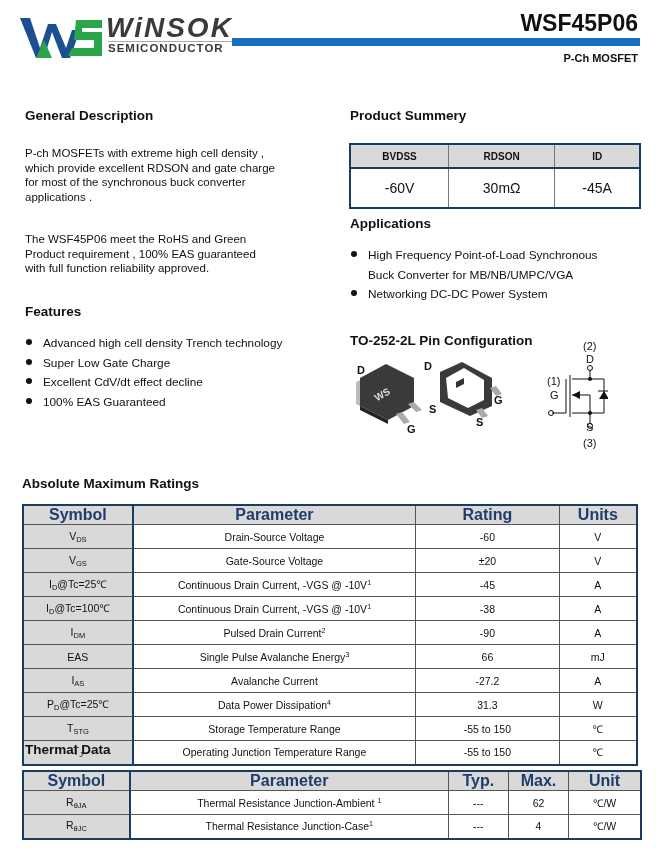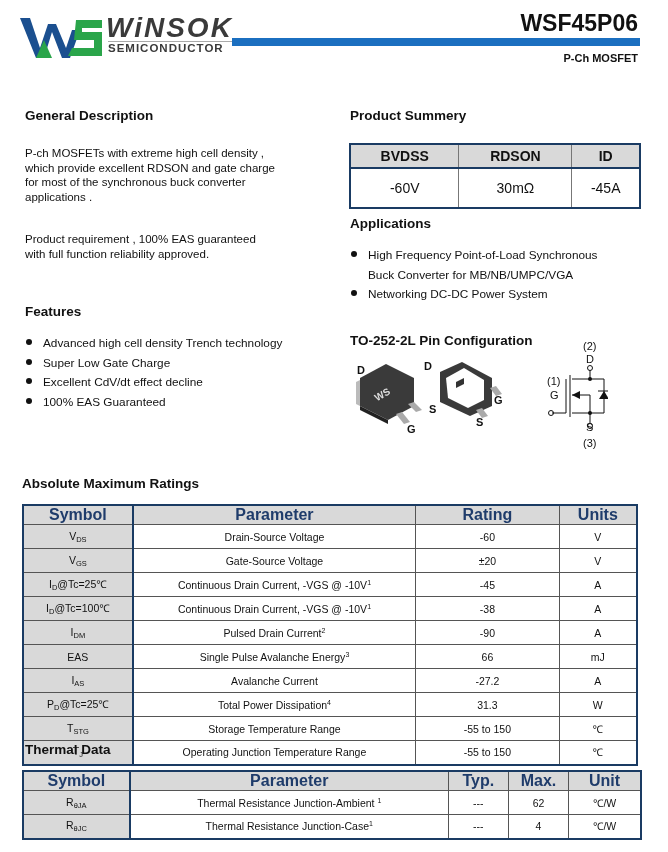--- a/index.html
+++ b/index.html
@@ -14,21 +14,21 @@
   .partno { right:30px; top:10px; font-size:23px; font-weight:bold; color:#111; }
   .ptype { right:30px; top:52px; font-size:11px; font-weight:bold; color:#111; }
   h2 { position:absolute; font-size:13.5px; font-weight:bold; color:#111; }
   .para { position:absolute; font-size:11.5px; line-height:14.5px; color:#111; }
   ul.bul { position:absolute; list-style:none; font-size:11.8px; color:#111; }
   ul.bul li { position:relative; padding-left:18px; }
   ul.bul li::before { content:""; position:absolute; left:1px; top:5px; width:6px; height:6px; border-radius:50%; background:#111; }
   
   table { border-collapse:collapse; position:absolute; }
   .sum { left:349px; top:143px; width:292px; border:2px solid #1a3b63; }
-  .sum th { background:#d9d9d9; font-size:14px; font-weight:bold; height:24px; border-bottom:2px solid #1a3b63; border-right:1px solid #777; }
+  .sum th { background:#d9d9d9; font-size:10px; font-weight:bold; height:24px; border-bottom:2px solid #1a3b63; border-right:1px solid #777; }
   .sum td { font-size:14px; height:40px; text-align:center; border-right:1px solid #777; }
   .sum th:last-child, .sum td:last-child { border-right:none; }
   
   .rt { border:2px solid #1a3b63; font-size:10.5px; }
   .rt th { background:#d9d9d9; color:#1f3c6b; font-weight:bold; font-size:16px; height:18px; border:1px solid #555; border-bottom:1px solid #555; }
   .rt td { height:24px; text-align:center; border:1px solid #555; color:#111; }
   .rt td.sym { background:#d9d9d9; }
   .rt .c1 { border-right:2px solid #1a3b63; }
   sub { font-size:7.5px; vertical-align:-2px; }
   sup { font-size:7px; vertical-align:4px; }
@@ -53,20 +53,21 @@
 <div class="abs ptype">P-Ch MOSFET</div>
 
 <h2 style="left:25px;top:108px">General Description</h2>
 <div class="para" style="left:25px;top:146px">
   <div>P-ch MOSFETs with extreme high cell density ,</div>
   <div>which provide excellent RDSON and gate charge</div>
   <div>for most of the synchronous buck converter</div>
   <div>applications .</div>
 </div>
 <div class="para" style="left:25px;top:232px">
+  <div>The WSF45P06 meet the RoHS and Green</div>
   <div>Product  requirement , 100% EAS guaranteed</div>
   <div>with full  function reliability approved.</div>
 </div>
 
 <h2 style="left:25px;top:304px">Features</h2>
 <ul class="bul" style="left:25px;top:334px;line-height:19.5px">
   <li>Advanced high cell density Trench technology</li>
   <li>Super Low Gate Charge</li>
   <li>Excellent CdV/dt effect decline</li>
   <li>100% EAS Guaranteed</li>
@@ -198,21 +199,21 @@
     <td>mJ</td>
   </tr>
   <tr>
     <td class="sym c1"><span>I</span><sub>AS</sub></td>
     <td><span>Avalanche Current</span></td>
     <td>-27.2</td>
     <td>A</td>
   </tr>
   <tr>
     <td class="sym c1"><span>P</span><sub>D</sub><span>@Tc=25℃</span></td>
-    <td><span>Total Power Dissipation</span><sup>4</sup></td>
+    <td><span>Data Power Dissipation</span><sup>4</sup></td>
     <td>31.3</td>
     <td>W</td>
   </tr>
   <tr>
     <td class="sym c1"><span>T</span><sub>STG</sub></td>
     <td><span>Storage Temperature Range</span></td>
     <td>-55 to 150</td>
     <td>℃</td>
   </tr>
   <tr>

